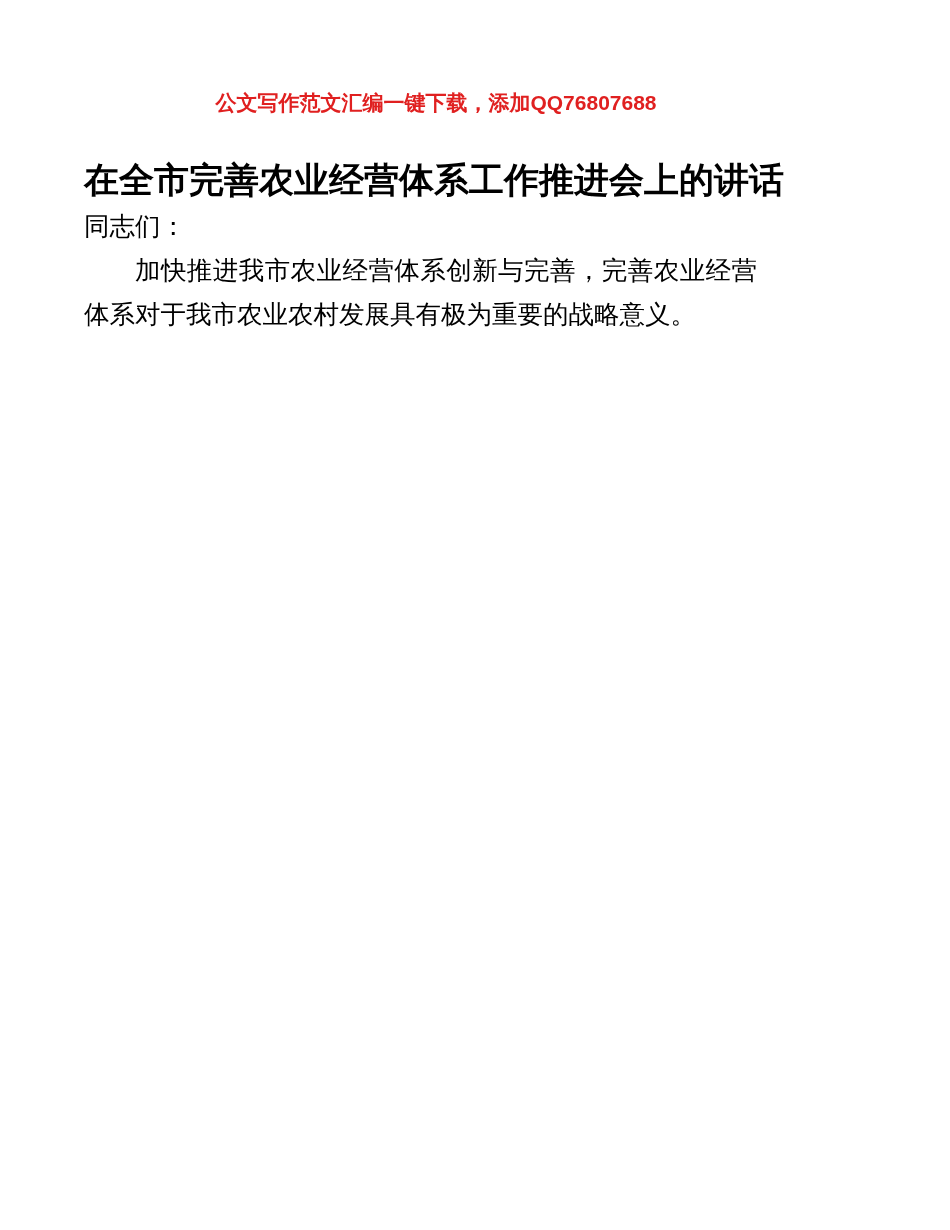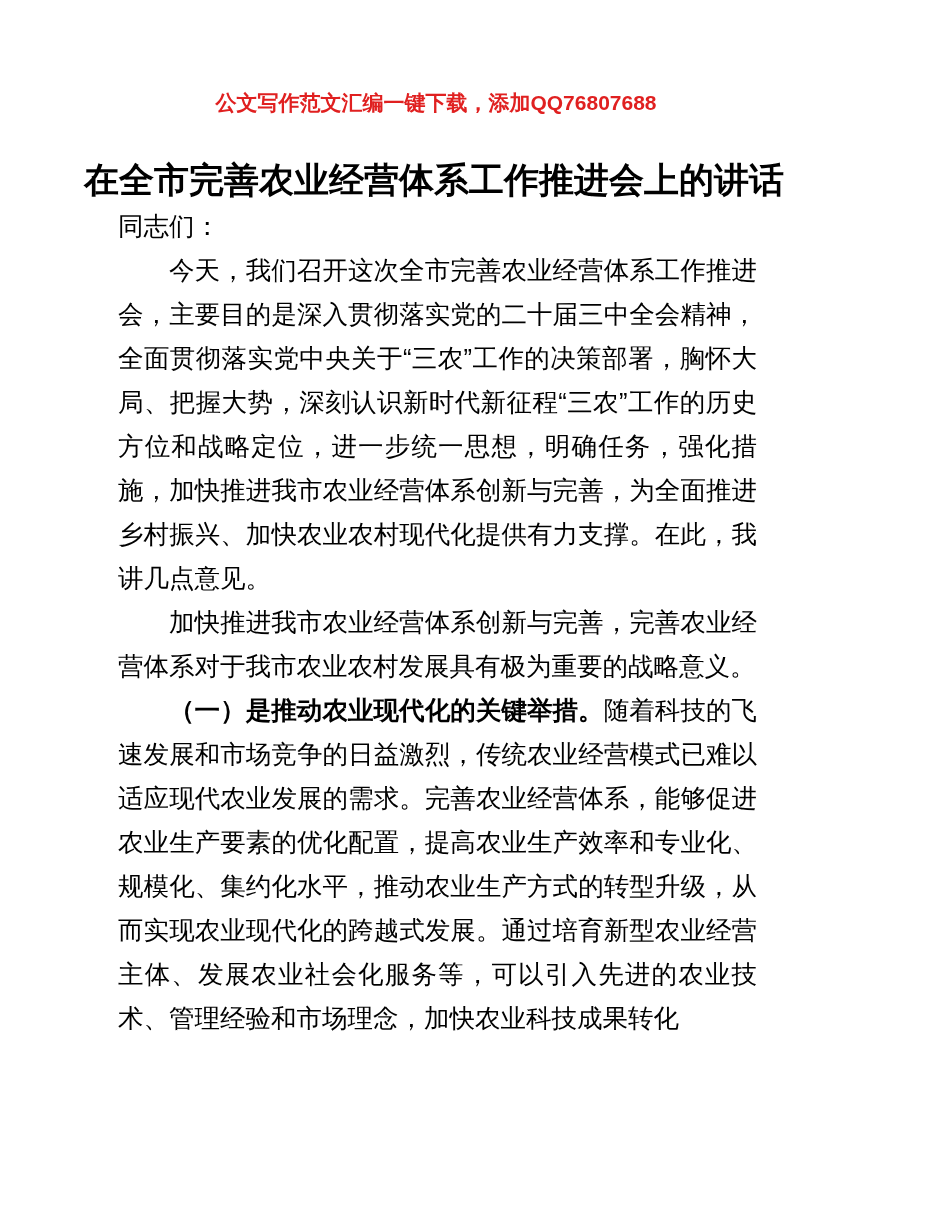--- a/index.html
+++ b/index.html
@@ -27,21 +27,21 @@
   }
   .doc-title {
     margin: 38px 4px 0 0;
     text-align: center;
     font-size: 35px;
     font-weight: 700;
     line-height: 48px;
     color: #000000;
   }
   .content {
-    margin: 0 115px 0 118px;
+    margin: 0 115px 0 84px;
     font-size: 25.5px;
     line-height: 44px;
     text-align: justify;
     color: #000000;
   }
   .content p { margin: 0; }
   .salutation { margin-top: 56px; }
   .indent { text-indent: 2em; }
   .lead-bold { font-weight: 700; }
 </style>
@@ -51,22 +51,20 @@
 <div class="page">
 
   <div class="notice">公文写作范文汇编一键下载，添加QQ76807688</div>
 
   <h1 class="doc-title">在全市完善农业经营体系工作推进会上的讲话</h1>
 
   <div class="content">
 
     <p class="salutation">同志们：</p>
 
-    <p class="indent">今天，我们召开这次全市完善农业经营体系工作推进会，主要目的是深入贯彻落实党的二十届三中全会精神，全面贯彻落实党中央关于“三农”工作的决策部署，胸怀大局、把握大势，深刻认识新时代新征程“三农”工作的历史方位和战略定位，进一步统一思想，明确任务，强化措施，加快推进我市农业经营体系创新与完善，为全面推进乡村振兴、加快农业农村现代化提供有力支撑。在此，我讲几点意见。</p>
 
 
     <p class="indent">加快推进我市农业经营体系创新与完善，完善农业经营体系对于我市农业农村发展具有极为重要的战略意义。</p>
 
-    <p class="indent"><span class="lead-bold">（一）是推动农业现代化的关键举措。</span><span>随着科技的飞速发展和市场竞争的日益激烈，传统农业经营模式已难以适应现代农业发展的需求。完善农业经营体系，能够促进农业生产要素的优化配置，提高农业生产效率和专业化、规模化、集约化水平，推动农业生产方式的转型升级，从而实现农业现代化的跨越式发展。通过培育新型农业经营主体、发展农业社会化服务等，可以引入先进的农业技术、管理经验和市场理念，加快农业科技成果转化</span></p>
 
   </div>
 
 </div>
 
 </body></html>

